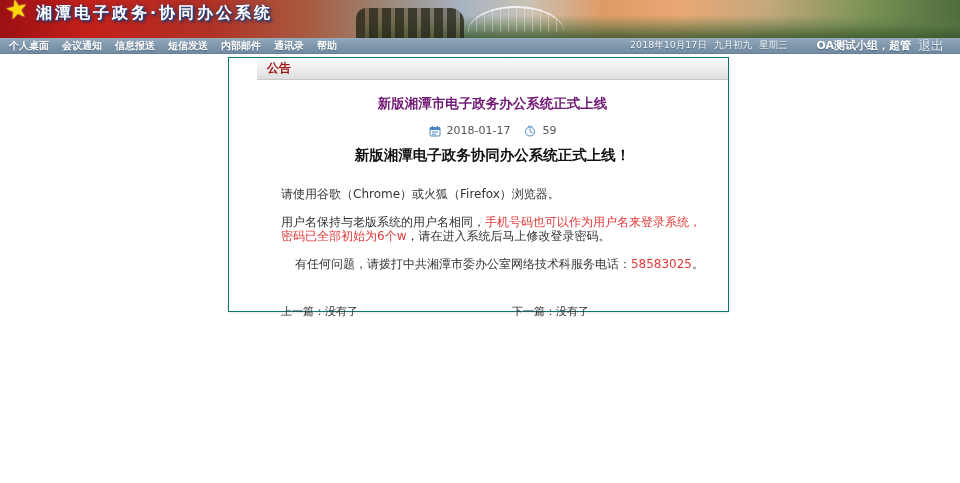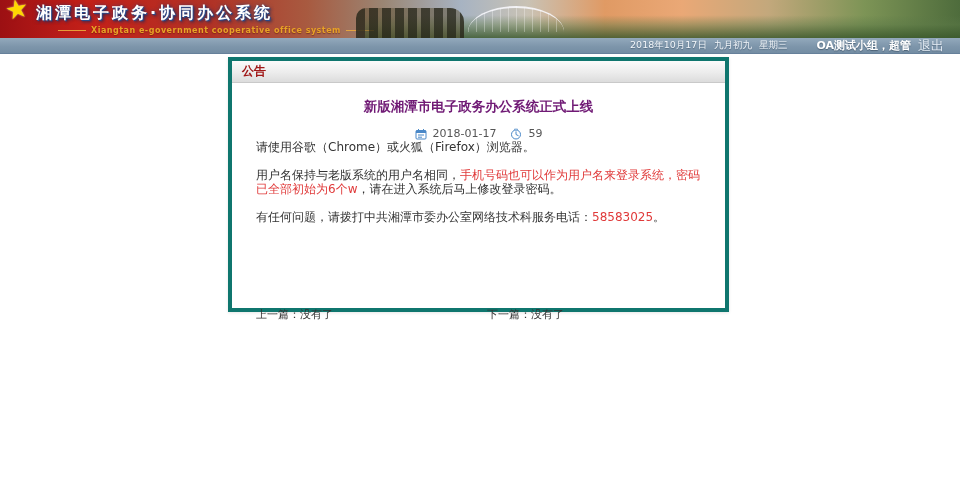--- a/index.html
+++ b/index.html
@@ -45,58 +45,62 @@
   .nav-right { margin-left:auto; display:flex; align-items:center; gap:7px; padding-right:16px; }
   .nav-date, .nav-lunar, .nav-weekday { font-size:9.5px; color:#f2f6fa;
     text-shadow:0 1px 1px rgba(30,50,70,.4); white-space:nowrap; }
   .nav-user { font-size:11px; font-weight:bold; color:#ffffff; white-space:nowrap;
     text-shadow:0 1px 1px rgba(30,50,70,.5);margin-left:22px; }
   .nav-logout { font-size:13px; color:#e4ecf4; cursor:pointer; white-space:nowrap;
     text-shadow:0 1px 1px rgba(30,50,70,.4); }
 
   
   .panel { position:absolute; left:228px; top:57px; width:501px; height:255px;
-    background:#fff; border:4px solid #0f766e; box-shadow:0 1px 3px rgba(0,0,0,.10); }
+    background:#fff; border:1px solid #0f766e; box-shadow:0 1px 3px rgba(0,0,0,.10);padding-left:28px; }
   .panel-header { height:22px; line-height:21px; padding:0 10px;
     background:linear-gradient(180deg,#fbfbfb 0%, #ececec 55%, #dcdcdc 100%);
     border-bottom:1px solid #c9c9c9; font-size:12px; font-weight:bold; color:#a01818; }
   .panel-body { position:relative; height:231px; }
 
   .art-title { margin-top:15px; text-align:center; font-size:13.5px; font-weight:bold; color:#701a75; }
   .art-meta { margin-top:11px; display:flex; justify-content:center; align-items:center;
     gap:6px; font-size:11px; color:#555; }
   .meta-ico { display:inline-flex; }
   .art-headline { margin-top:9px; text-align:center; font-size:14.5px; font-weight:bold; color:#111; }
   .art-p { margin:0 24px; font-size:12px; color:#333; line-height:14px; }
-  .p1 { }
+  .p1 { margin-top:22px; }
   .p2 { margin-top:14px; }
-  .p3 { margin-top:14px; }
+  .p3 { margin-top:14px;text-align:right; }
   .red-text { color:#e03a3a; }
 
   .foot-prev { position:absolute; left:24px; top:209px; font-size:11px; color:#333; }
   .foot-next { position:absolute; left:255px; top:209px; font-size:11px; color:#333; }
 </style>
 </head>
 <body>
 
 <div class="stage">
 
   <div class="banner">
     <span class="banner-star">★</span>
     <div class="banner-title">湘潭电子政务·协同办公系统</div>
-    <div class="banner-subrow">
-      <span class="banner-subline"></span>
-      <span class="banner-sub">Xiangtan e-government cooperative office system</span>
-      <span class="banner-subline"></span>
-    </div>
     <div class="statue"></div>
     <div class="bridge"></div>
   </div>
 
   <div class="navbar">
+    <div class="nav-items">
+      <span class="nav-item">个人桌面</span>
+      <span class="nav-item">会议通知</span>
+      <span class="nav-item">信息报送</span>
+      <span class="nav-item">短信发送</span>
+      <span class="nav-item">内部邮件</span>
+      <span class="nav-item">通讯录</span>
+      <span class="nav-item">帮助</span>
+    </div>
     <div class="nav-right">
       <span class="nav-date">2018年10月17日</span>
       <span class="nav-lunar">九月初九</span>
       <span class="nav-weekday">星期三</span>
       <span class="nav-user">OA测试小组，超管</span>
       <span class="nav-logout">退出</span>
     </div>
   </div>
 
   <div class="panel">
@@ -121,20 +125,21 @@
           <svg width="12" height="12" viewBox="0 0 12 12">
             <circle cx="6" cy="6.5" r="4.5" fill="none" stroke="#4a88c8" stroke-width="1"></circle>
             <path d="M6 3.8 L6 6.5 L8.2 7.6" fill="none" stroke="#4a88c8" stroke-width="1" stroke-linecap="round"></path>
             <line x1="4.2" y1="1.4" x2="5.6" y2="1" stroke="#4a88c8" stroke-width="1"></line>
             <line x1="7.8" y1="1.4" x2="6.4" y2="1" stroke="#4a88c8" stroke-width="1"></line>
           </svg>
         </span>
         <span>59</span>
       </div>
 
+      <div class="art-headline">新版湘潭电子政务协同办公系统正式上线！</div>
 
       <p class="art-p p1">请使用谷歌（Chrome）或火狐（Firefox）浏览器。</p>
 
       <p class="art-p p2"><span>用户名保持与老版系统的用户名相同，</span><span class="red-text">手机号码也可以作为用户名来登录系统，密码已全部初始为6个w</span><span>，请在进入系统后马上修改登录密码。</span></p>
 
       <p class="art-p p3"><span>有任何问题，请拨打中共湘潭市委办公室网络技术科服务电话：</span><span class="red-text">58583025</span><span>。</span></p>
 
       <div class="foot-prev"><span>上一篇：</span><span>没有了</span></div>
       <div class="foot-next"><span>下一篇：</span><span>没有了</span></div>
 

